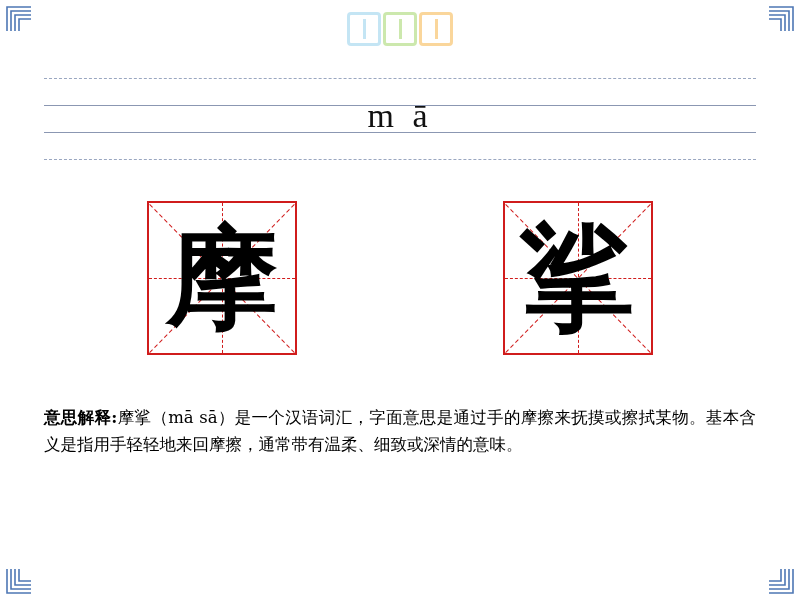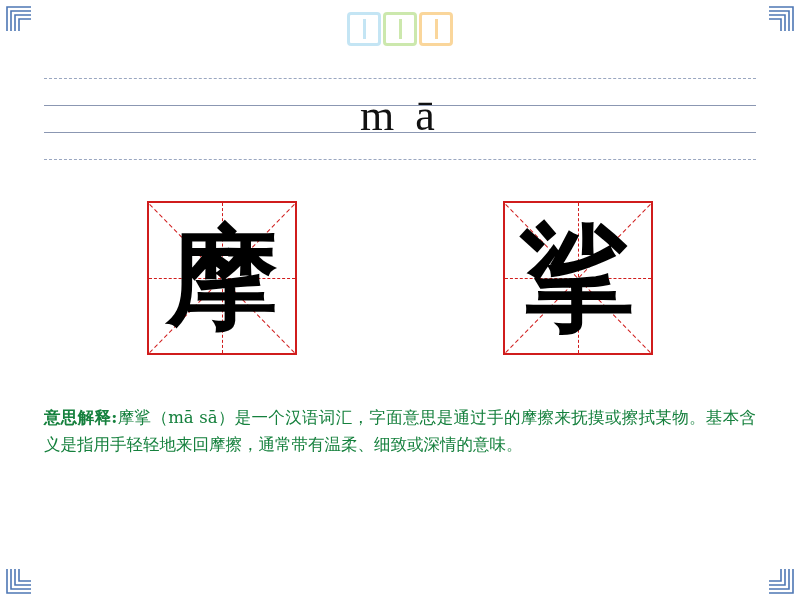--- a/index.html
+++ b/index.html
@@ -92,21 +92,21 @@
     top: 0;
     height: 82px;
     display: flex;
   }
   .pinyin-cell {
     flex: 1;
     display: flex;
     align-items: center;
     justify-content: center;
     font-family: "Liberation Serif", serif;
-    font-size: 44px;
+    font-size: 34px;
     letter-spacing: 5px;
     color: #111111;
     line-height: 1;
     padding-bottom: 6px;
     box-sizing: border-box;
   }
 
   
   .chars {
     position: absolute;
@@ -177,21 +177,21 @@
 
   
   .explain {
     position: absolute;
     left: 44px;
     right: 44px;
     top: 405px;
     font-family: "DejaVu Serif", "Liberation Serif", serif;
     font-size: 16.5px;
     line-height: 1.62;
-    color: #15803d;
+    color: #000000;
     text-align: justify;
   }
   .explain b {
     font-weight: 700;
   }
 </style>
 </head>
 <body>
 
 <div class="corner corner-tl">

